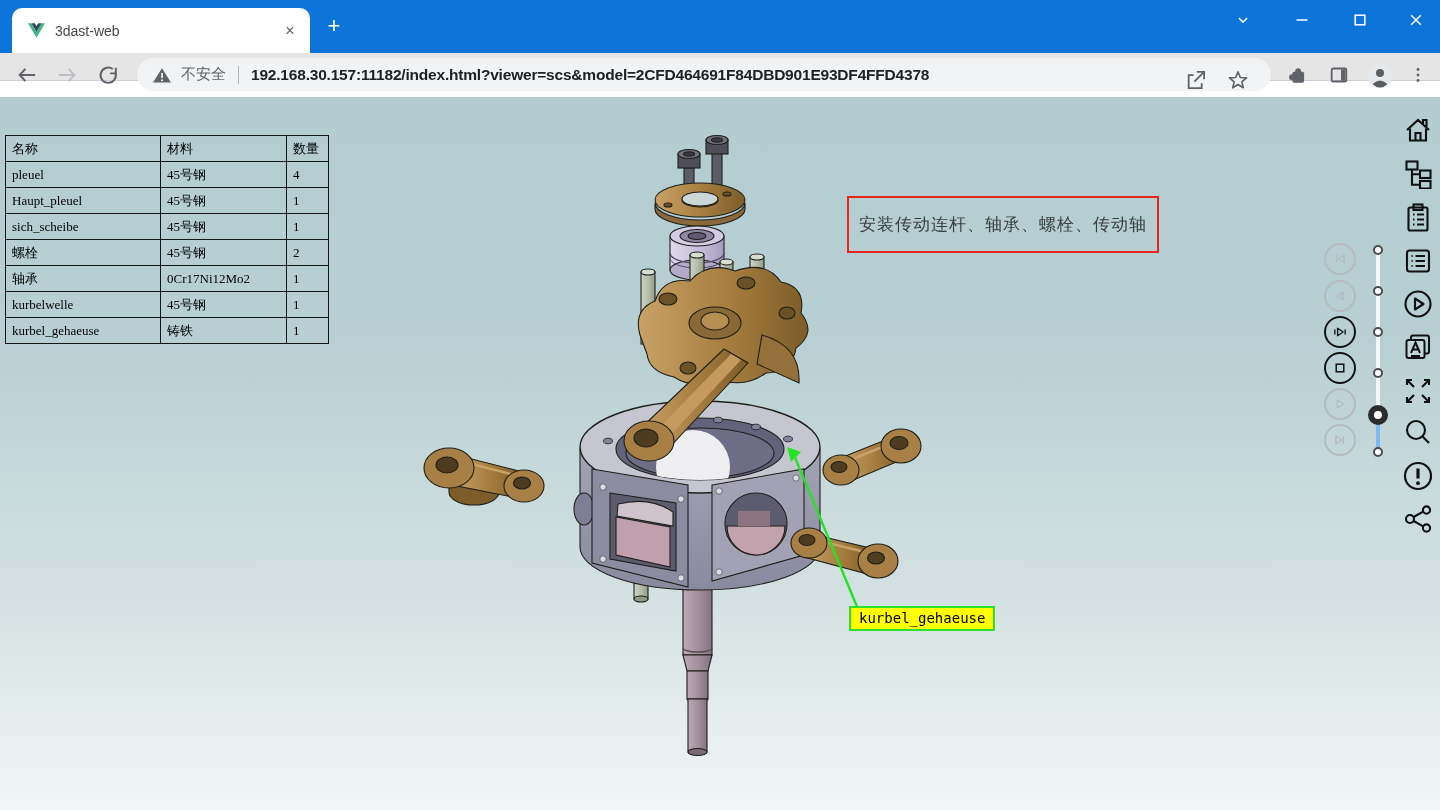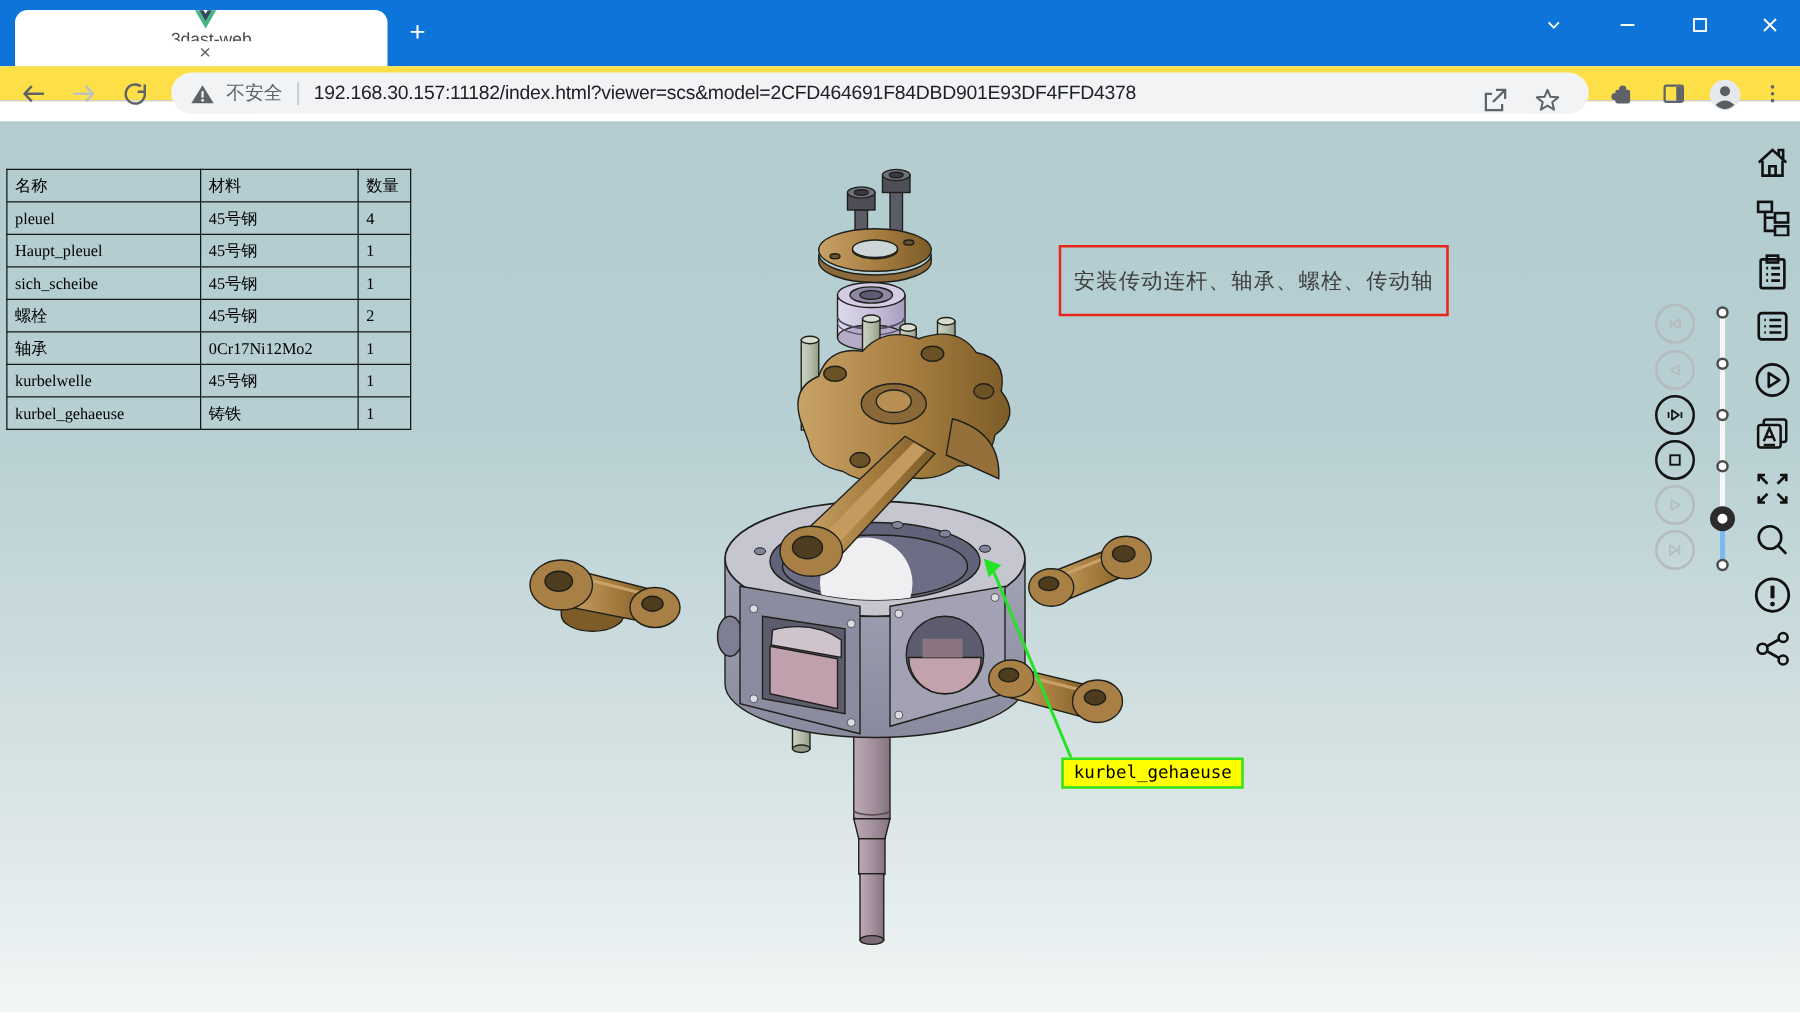--- a/index.html
+++ b/index.html
@@ -3,39 +3,39 @@
 <meta charset="utf-8">
 <style>
   * { box-sizing: border-box; margin: 0; padding: 0; }
   html,body { width:1440px; height:810px; overflow:hidden;
     font-family:"Liberation Sans", sans-serif; }
   .browser { position:relative; width:1440px; height:810px; background:#fff; }
 
   
   .titlebar { position:absolute; left:0; top:0; width:1440px; height:53px; background:#0d75da; }
   .tab { position:absolute; left:12px; top:8px; width:298px; height:45px; background:#fff;
-    border-radius:10px 10px 0 0; display:flex; align-items:center; padding:0 10px 0 16px;flex-direction:column; }
+    border-radius:10px 10px 0 0; display:flex; align-items:center; padding:0 10px 0 16px; }
   .tab-title { flex:1; font-size:14px; color:#45494d; margin-left:10px; white-space:nowrap;
     overflow:hidden; }
   .tab-close { width:20px; height:20px; border-radius:50%; display:flex; align-items:center;
     justify-content:center; font-size:16px; color:#5f6368; cursor:pointer; }
   .new-tab { position:absolute; left:322px; top:15px; width:24px; height:24px; color:#fff;
     font-size:22px; line-height:22px; text-align:center; font-weight:300; cursor:pointer; }
   .win-ctl { position:absolute; top:7px; width:26px; height:26px; display:flex;
     align-items:center; justify-content:center; cursor:pointer; }
 
   
-  .toolbar { position:absolute; left:0; top:53px; width:1440px; height:28px; background:#fde047;
+  .toolbar { position:absolute; left:0; top:53px; width:1440px; height:28px; background:#e5e5e5;
     border-bottom:1px solid #ccd0d4; }
   .nav-ic { position:absolute; top:9px; width:26px; height:26px; }
   .url-pill { position:absolute; left:137px; top:5px; width:1134px; height:33px;
     background:#f1f3f4; border-radius:17px; display:flex; align-items:center; padding:0 14px; }
   .sec-label { font-size:15px; color:#5f6368; margin:0 4px 0 8px; }
   .url-divider { width:1px; height:18px; background:#b4b8bc; margin:0 12px 0 8px; }
-  .url-text { font-size:15.5px; color:#202124; white-space:nowrap; letter-spacing:-0.2px; }
+  .url-text { font-size:15.5px; color:#202124; white-space:nowrap; letter-spacing:-0.2px;font-weight:bold; }
   .pill-ic { position:absolute; top:9px; width:26px; height:26px; }
   .tb-right { position:absolute; top:9px; width:26px; height:26px; }
 
   
   .page { position:absolute; left:0; top:97px; width:1440px; height:713px;
     background:linear-gradient(180deg,#b2ccd0 0%,#b8d0d3 35%,#d6e2e3 72%,#f2f6f6 100%); }
   .viewer-canvas { position:absolute; inset:0; }
   .model-svg { position:absolute; left:0; top:0; }
 
   

